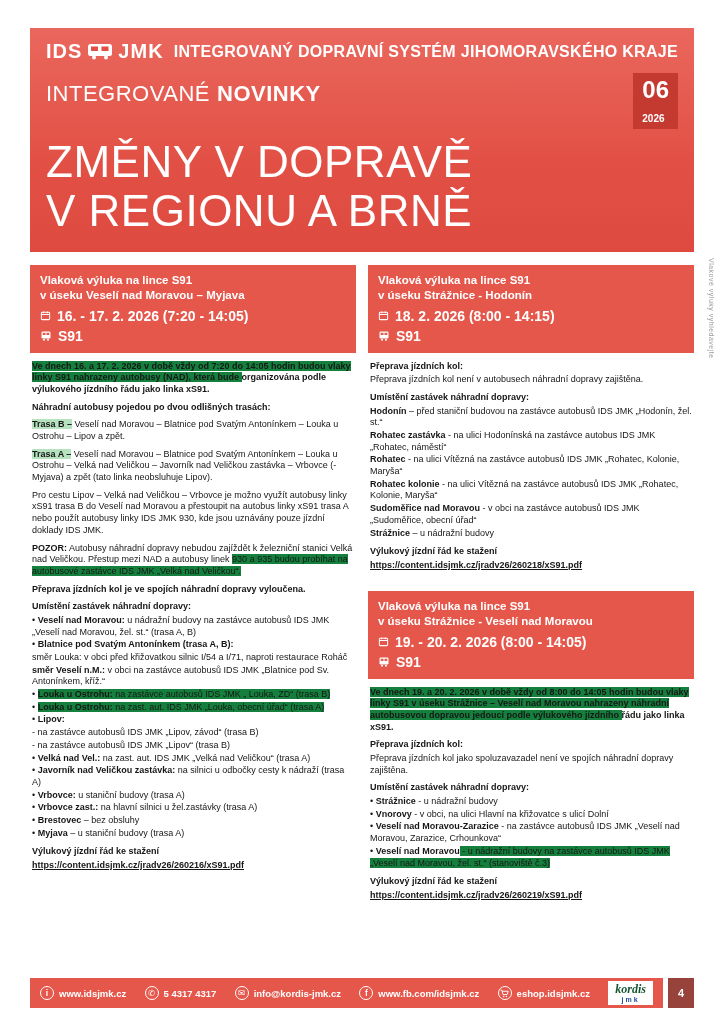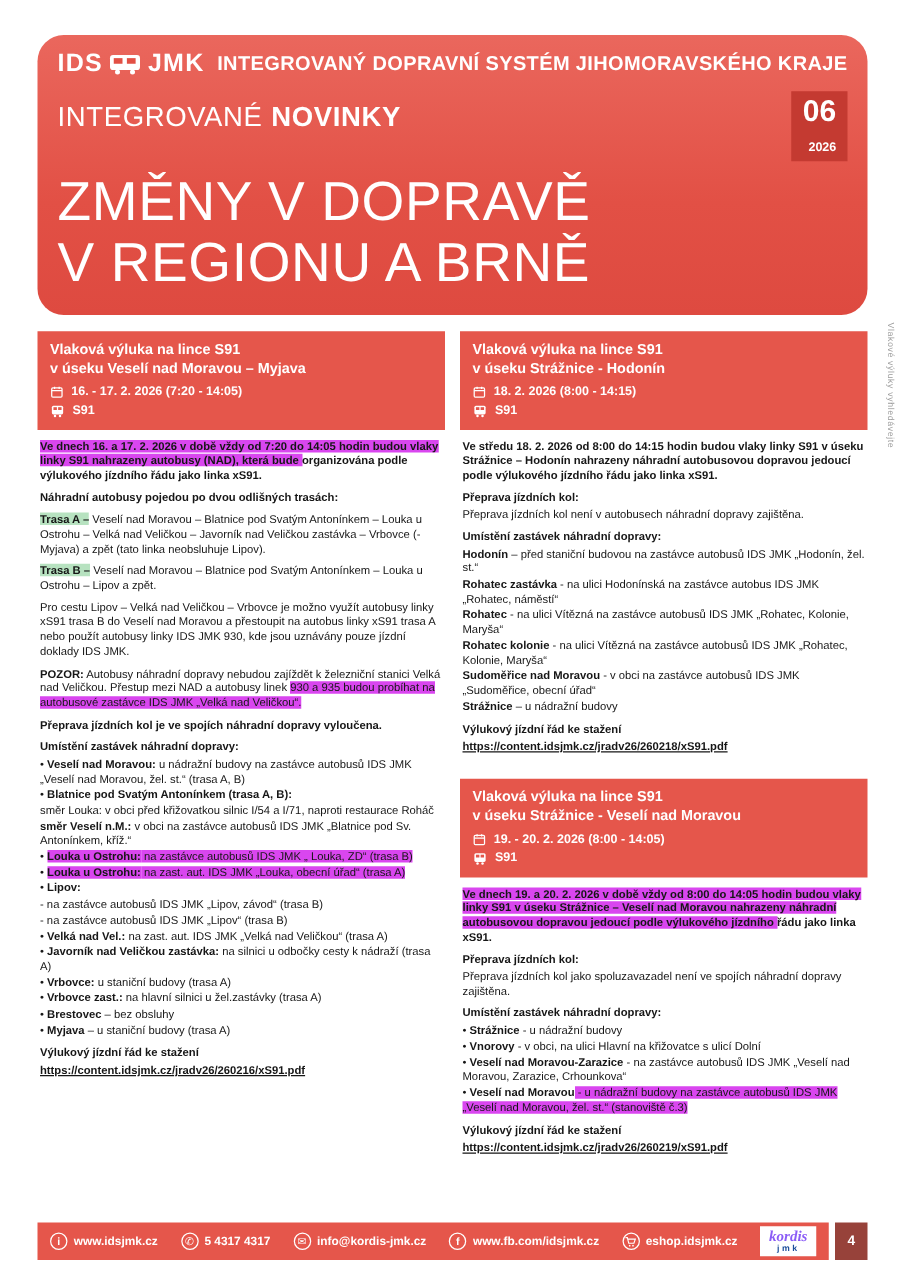--- a/index.html
+++ b/index.html
@@ -6,69 +6,69 @@
   body{
     width:724px;height:1024px;background:#ffffff;
     font-family:"Liberation Sans","DejaVu Sans",sans-serif;
     color:#151515;overflow:hidden;
   }
   .page{position:relative;width:724px;height:1024px;box-sizing:border-box;padding:28px 30px 0}
 
   
   .hero{background:linear-gradient(180deg,#ea675d 0%,#e2ité空 0%,#e2504583 0,#e25045 60%,#de4a40 100%);
         background:linear-gradient(180deg,#ea675d 0%,#e25045 60%,#de4a40 100%);
-        color:#fff;padding:12px 16px 16px;border-radius:21px;}
+        color:#fff;padding:12px 16px 16px;}
   .hero-top{display:flex;justify-content:space-between;align-items:center}
   .logo{display:flex;align-items:center;gap:5px;font-size:20px;font-weight:bold;letter-spacing:1px}
   .logo-bus svg{display:block}
   .system-title{font-size:16px;font-weight:bold;letter-spacing:.3px}
   .news-row{display:flex;justify-content:space-between;align-items:flex-start;margin-top:10px}
   .news-title{font-size:22px;letter-spacing:.5px;margin-top:8px}
   .nt-light{font-weight:normal}
   .nt-bold{font-weight:bold;margin-left:7px}
-  .issue{background:#c43a31;text-align:right;padding:5px 9px 5px;line-height:1}
+  .issue{background:#c43a31;text-align:left;padding:5px 9px 5px;line-height:1}
   .issue-num{font-size:24px;font-weight:bold}
   .issue-year{font-size:10px;font-weight:bold;margin-top:12px}
   .main-title{margin-top:8px;font-size:44px;font-weight:normal;line-height:1.12;letter-spacing:.5px}
 
   
   .columns{display:flex;gap:12px;margin-top:13px}
   .col{flex:1;display:flex;flex-direction:column;gap:12px;min-width:0}
 
   .sec-head{background:#e5564b;color:#fff;padding:8px 10px 9px}
   .sec-title{font-size:11.5px;font-weight:bold;line-height:1.35}
-  .sec-meta{display:flex;align-items:center;gap:6px;margin-top:4px;font-size:10px;font-weight:bold}
+  .sec-meta{display:flex;align-items:center;gap:6px;margin-top:4px;font-size:14px;font-weight:bold}
   .sec-meta svg{display:block}
   .sec-body{padding:8px 2px 0;font-size:9px;line-height:1.3;color:#161616}
 
   .blk-p{margin:0 0 6px}
   .blk-h{margin:0 0 2px}
   .blk-li{margin:0 0 1px}
   .blk-li::before{content:"• "}
   .blk-sub{margin:0 0 1px}
   .blk-ptop{margin:7px 0 2px}
   .blk-link{margin:0 0 7px}
   .b{font-weight:bold}
   .u{text-decoration:underline}
-  .hl-blue{background:#d946ef}
+  .hl-blue{background:#15803d}
   .hl-green{background:#b7e2c0}
 
   .side-note{position:absolute;top:258px;right:9px;writing-mode:vertical-rl;
              font-size:7px;color:#9b9b9b;letter-spacing:.5px}
 
   
   .footer{position:absolute;left:30px;right:30px;bottom:16px;display:flex;align-items:stretch;gap:5px}
   .f-bar{flex:1;background:#e5564b;color:#fff;display:flex;align-items:center;
          justify-content:space-between;padding:0 10px;height:30px}
   .f-item{display:flex;align-items:center;gap:5px;font-size:9.5px;font-weight:bold;white-space:nowrap}
   .f-icon{width:14px;height:14px;border:1.3px solid #fff;border-radius:50%;display:flex;
           align-items:center;justify-content:center;font-size:8.5px;font-weight:bold;
           box-sizing:border-box;flex:0 0 auto}
   .kordis{background:#fff;text-align:center;padding:2px 7px;align-self:center}
-  .kordis-top{color:#8b5cf6;font-family:"Liberation Serif","DejaVu Serif",serif;
+  .kordis-top{color:#14532d;font-family:"Liberation Serif","DejaVu Serif",serif;
               font-weight:bold;font-style:italic;font-size:12px;line-height:1}
   .kordis-bottom{color:#1b4e9b;font-size:7px;font-weight:bold;letter-spacing:2px;line-height:1;margin-top:1px}
   .page-num{width:26px;background:#97423a;color:#fff;display:flex;align-items:center;
             justify-content:center;font-size:11px;font-weight:bold}
 </style>
 </head>
 <body>
 
 <div class="page">
 
@@ -130,22 +130,22 @@
             <circle cx="8" cy="19.5" r="2"></circle>
             <circle cx="16" cy="19.5" r="2"></circle>
           </svg>
         </span>
         <span>S91</span>
       </div>
     </header>
     <div class="sec-body">
             <div class="blk blk-p"><span class="b hl-blue">Ve dnech 16. a 17. 2. 2026 v době vždy od 7:20 do 14:05 hodin budou vlaky linky S91 nahrazeny autobusy (NAD), která bude </span><span class="b">organizována podle výlukového jízdního řádu jako linka xS91.</span></div>
             <div class="blk blk-p"><span class="b">Náhradní autobusy pojedou po dvou odlišných trasách:</span></div>
+            <div class="blk blk-p"><span class="b hl-green">Trasa B –</span><span> Veselí nad Moravou – Blatnice pod Svatým Antonínkem – Louka u Ostrohu – Lipov a zpět.</span></div>
             <div class="blk blk-p"><span class="b hl-green">Trasa A –</span><span> Veselí nad Moravou – Blatnice pod Svatým Antonínkem – Louka u Ostrohu – Velká nad Veličkou – Javorník nad Veličkou zastávka – Vrbovce (- Myjava) a zpět (tato linka neobsluhuje Lipov).</span></div>
-            <div class="blk blk-p"><span class="b hl-green">Trasa B –</span><span> Veselí nad Moravou – Blatnice pod Svatým Antonínkem – Louka u Ostrohu – Lipov a zpět.</span></div>
             <div class="blk blk-p"><span>Pro cestu Lipov – Velká nad Veličkou – Vrbovce je možno využít autobusy linky xS91 trasa B do Veselí nad Moravou a přestoupit na autobus linky xS91 trasa A nebo použít autobusy linky IDS JMK 930, kde jsou uznávány pouze jízdní doklady IDS JMK.</span></div>
             <div class="blk blk-p"><span class="b">POZOR:</span><span> Autobusy náhradní dopravy nebudou zajíždět k železniční stanici Velká nad Veličkou. Přestup mezi NAD a autobusy linek </span><span class="hl-blue">930 a 935 budou probíhat na autobusové zastávce IDS JMK „Velká nad Veličkou“.</span></div>
             <div class="blk blk-p"><span class="b">Přeprava jízdních kol je ve spojích náhradní dopravy vyloučena.</span></div>
             <div class="blk blk-h"><span class="b">Umístění zastávek náhradní dopravy:</span></div>
             <div class="blk blk-li"><span class="b">Veselí nad Moravou:</span><span> u nádražní budovy na zastávce autobusů IDS JMK „Veselí nad Moravou, žel. st.“ (trasa A, B)</span></div>
             <div class="blk blk-li"><span class="b">Blatnice pod Svatým Antonínkem (trasa A, B):</span></div>
             <div class="blk blk-sub"><span>směr Louka: v obci před křižovatkou silnic I/54 a I/71, naproti restaurace Roháč</span></div>
             <div class="blk blk-sub"><span class="b">směr Veselí n.M.:</span><span> v obci na zastávce autobusů IDS JMK „Blatnice pod Sv. Antonínkem, kříž.“</span></div>
             <div class="blk blk-li"><span class="b hl-blue">Louka u Ostrohu:</span><span class="hl-blue"> na zastávce autobusů IDS JMK „ Louka, ZD“ (trasa B)</span></div>
             <div class="blk blk-li"><span class="b hl-blue">Louka u Ostrohu:</span><span class="hl-blue"> na zast. aut. IDS JMK „Louka, obecní úřad“ (trasa A)</span></div>
@@ -184,21 +184,20 @@
             <rect x="5.5" y="5.5" width="5.5" height="4.5" fill="#e5564b"></rect>
             <rect x="13" y="5.5" width="5.5" height="4.5" fill="#e5564b"></rect>
             <circle cx="8" cy="19.5" r="2"></circle>
             <circle cx="16" cy="19.5" r="2"></circle>
           </svg>
         </span>
         <span>S91</span>
       </div>
     </header>
     <div class="sec-body">
-            <div class="blk blk-p"><span class="b">Ve středu 18. 2. 2026 od 8:00 do 14:15 hodin budou vlaky linky S91 v úseku Strážnice – Hodonín nahrazeny náhradní autobusovou dopravou jedoucí podle výlukového jízdního řádu jako linka xS91.</span></div>
             <div class="blk blk-h"><span class="b">Přeprava jízdních kol:</span></div>
             <div class="blk blk-p"><span>Přeprava jízdních kol není v autobusech náhradní dopravy zajištěna.</span></div>
             <div class="blk blk-h"><span class="b">Umístění zastávek náhradní dopravy:</span></div>
             <div class="blk blk-sub"><span class="b">Hodonín</span><span> – před staniční budovou na zastávce autobusů IDS JMK „Hodonín, žel. st.“</span></div>
             <div class="blk blk-sub"><span class="b">Rohatec zastávka</span><span> - na ulici Hodonínská na zastávce autobus IDS JMK „Rohatec, náměstí“</span></div>
             <div class="blk blk-sub"><span class="b">Rohatec</span><span> - na ulici Vítězná na zastávce autobusů IDS JMK „Rohatec, Kolonie, Maryša“</span></div>
             <div class="blk blk-sub"><span class="b">Rohatec kolonie</span><span> - na ulici Vítězná na zastávce autobusů IDS JMK „Rohatec, Kolonie, Maryša“</span></div>
             <div class="blk blk-sub"><span class="b">Sudoměřice nad Moravou</span><span> - v obci na zastávce autobusů IDS JMK „Sudoměřice, obecní úřad“</span></div>
             <div class="blk blk-sub"><span class="b">Strážnice</span><span> – u nádražní budovy</span></div>
             <div class="blk blk-ptop"><span class="b">Výlukový jízdní řád ke stažení</span></div>

